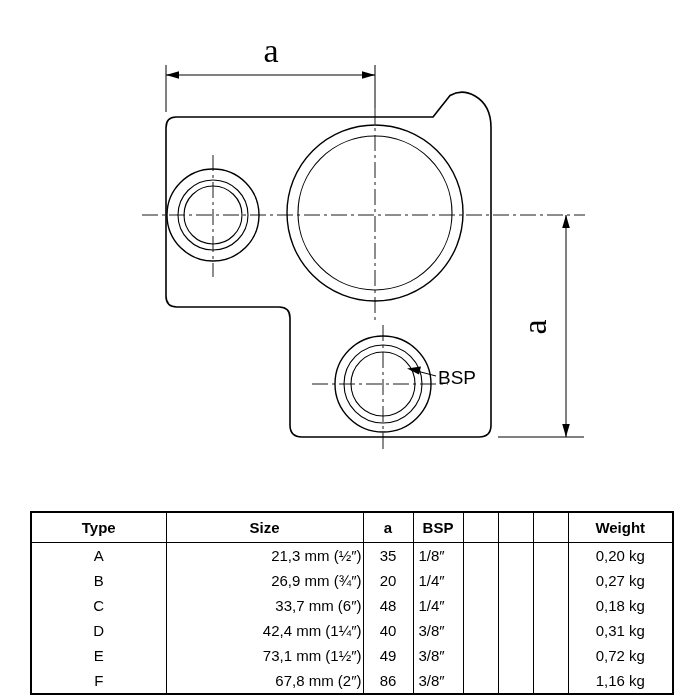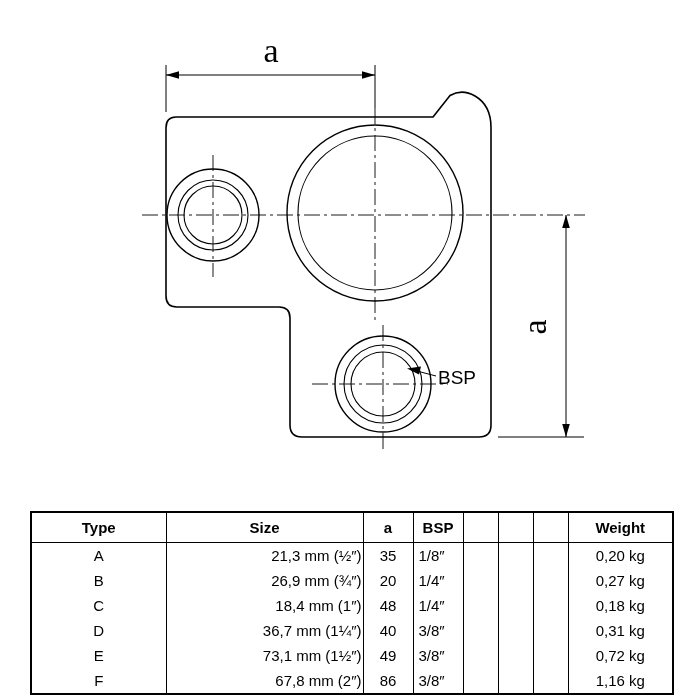--- a/index.html
+++ b/index.html
@@ -107,31 +107,31 @@
         <td class="cell-size">26,9 mm (¾″)</td>
         <td class="cell-a">20</td>
         <td class="cell-bsp">1/4″</td>
         <td></td>
         <td></td>
         <td></td>
         <td class="cell-weight">0,27 kg</td>
       </tr>
       <tr>
         <td class="cell-type">C</td>
-        <td class="cell-size">18,4 mm (1″)</td>
+        <td class="cell-size">33,7 mm (6″)</td>
         <td class="cell-a">48</td>
         <td class="cell-bsp">1/4″</td>
         <td></td>
         <td></td>
         <td></td>
         <td class="cell-weight">0,18 kg</td>
       </tr>
       <tr>
         <td class="cell-type">D</td>
-        <td class="cell-size">36,7 mm (1¼″)</td>
+        <td class="cell-size">42,4 mm (1¼″)</td>
         <td class="cell-a">40</td>
         <td class="cell-bsp">3/8″</td>
         <td></td>
         <td></td>
         <td></td>
         <td class="cell-weight">0,31 kg</td>
       </tr>
       <tr>
         <td class="cell-type">E</td>
         <td class="cell-size">73,1 mm (1½″)</td>

